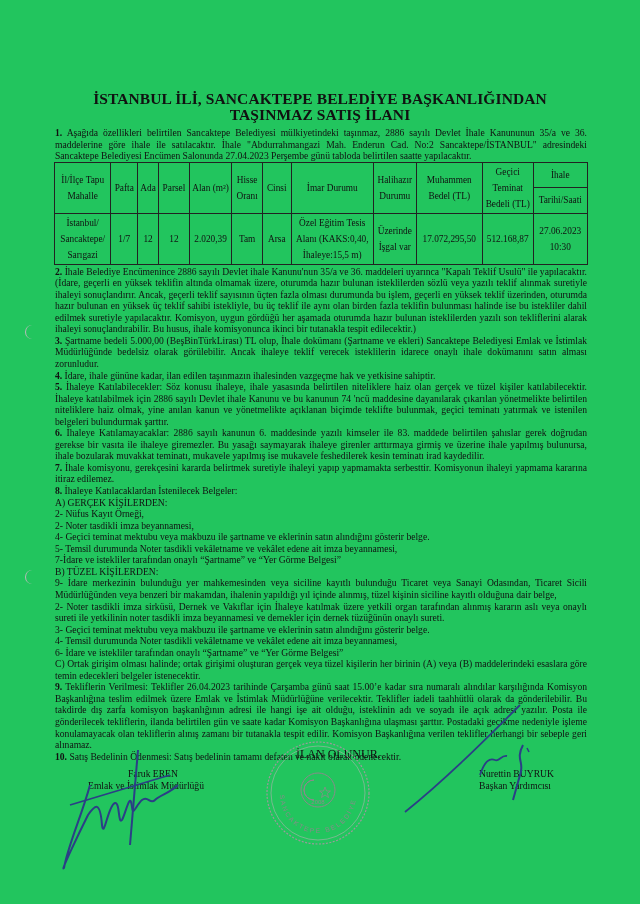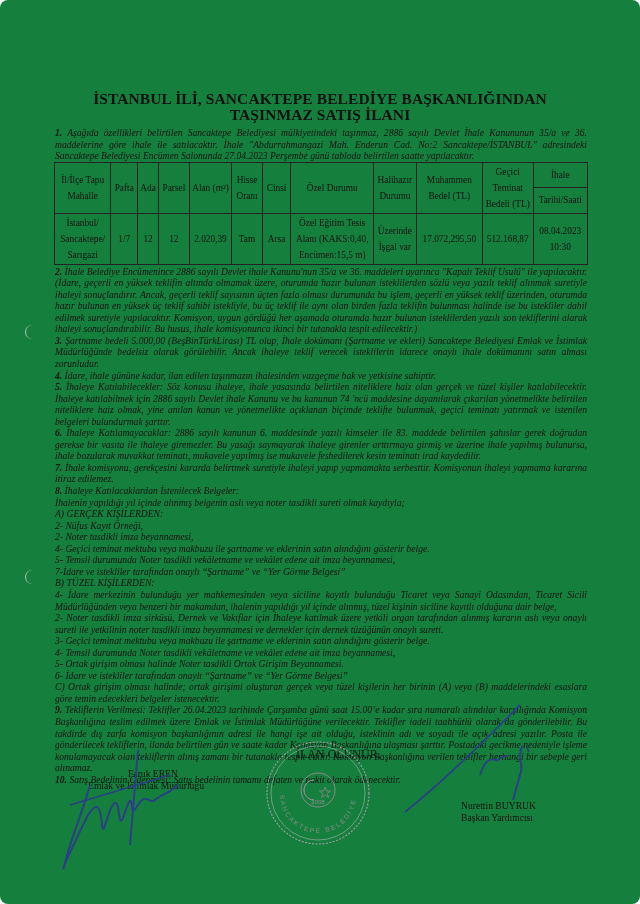--- a/index.html
+++ b/index.html
@@ -1,27 +1,27 @@
 <!DOCTYPE html>
 <html><head>
   <meta charset="utf-8">
   <style>
     html, body { margin: 0; padding: 0; background: #ffffff; }
     body {
       width: 640px; height: 904px; position: relative; overflow: hidden;
       font-family: "Liberation Serif", serif; color: #111;
     }
-    .page { position: absolute; left: 0; top: 0; width: 640px; height: 904px; background: #15803d; border-radius: 8px; }
+    .page { position: absolute; left: 0; top: 0; width: 640px; height: 904px; background: #22c55e; }
     .title-block { position: absolute; left: 0; top: 91px; width: 640px; text-align: center; }
     .title-line { font-weight: bold; font-size: 15.5px; line-height: 16px; letter-spacing: 0.1px; }
     .body-text {
       position: absolute; left: 55px; top: 127px; width: 532px;
       font-size: 9.6px; line-height: 11.55px; text-align: justify;
     }
-    .body-text p { margin: 0; font-style: italic; }
+    .body-text p { margin: 0; }
     .body-text b { font-weight: bold; }
     table.ilan {
       border-collapse: collapse; width: 534px; margin: 0 0 1px -1px;
       font-size: 9.3px; line-height: 16px; text-align: center;
     }
     table.ilan td, table.ilan th {
       border: 1px solid #222; padding: 1px 2px; font-weight: normal; vertical-align: middle;
     }
     .seal {
       position: absolute; left: 265px; top: 740px; width: 106px; height: 106px;
@@ -49,69 +49,67 @@
     <table class="ilan">
       <tbody>
           <tr>
         <th rowspan="2" style="width:52px">İl/İlçe Tapu Mahalle</th>
         <th rowspan="2" style="width:22px">Pafta</th>
         <th rowspan="2" style="width:16px">Ada</th>
         <th rowspan="2" style="width:26px">Parsel</th>
         <th rowspan="2" style="width:38px">Alan (m²)</th>
         <th rowspan="2" style="width:26px">Hisse Oranı</th>
         <th rowspan="2" style="width:24px">Cinsi</th>
-        <th rowspan="2" style="width:80px">Özel Durumu</th>
+        <th rowspan="2" style="width:80px">İmar Durumu</th>
         <th rowspan="2" style="width:38px">Halihazır Durumu</th>
         <th rowspan="2" style="width:62px">Muhammen Bedel (TL)</th>
         <th rowspan="2" style="width:46px">Geçici Teminat Bedeli (TL)</th>
         <th>İhale</th>
       </tr>
       <tr>
         <th style="width:50px">Tarihi/Saati</th>
       </tr>
       <tr>
         <td>İstanbul/ Sancaktepe/ Sarıgazi</td>
         <td>1/7</td>
         <td>12</td>
         <td>12</td>
         <td>2.020,39</td>
         <td>Tam</td>
         <td>Arsa</td>
-        <td>Özel Eğitim Tesis Alanı (KAKS:0,40, Encümen:15,5 m)</td>
+        <td>Özel Eğitim Tesis Alanı (KAKS:0,40, İhaleye:15,5 m)</td>
         <td>Üzerinde İşgal var</td>
         <td>17.072,295,50</td>
         <td>512.168,87</td>
         <td>
-          <div>08.04.2023</div>
+          <div>27.06.2023</div>
           <div>10:30</div>
         </td>
       </tr>
     </tbody>
       </table>
 
     <p><b>2.</b><span> İhale Belediye Encümenince 2886 sayılı Devlet ihale Kanunu'nun 35/a ve 36. maddeleri uyarınca "Kapalı Teklif Usulü" ile yapılacaktır. (İdare, geçerli en yüksek teklifin altında olmamak üzere, oturumda hazır bulunan isteklilerden sözlü veya yazılı teklif alınmak suretiyle ihaleyi sonuçlandırır. Ancak, geçerli teklif sayısının üçten fazla olması durumunda bu işlem, geçerli en yüksek teklif üzerinden, oturumda hazır bulunan en yüksek üç teklif sahibi istekliyle, bu üç teklif ile aynı olan birden fazla teklifin bulunması halinde ise bu istekliler dahil edilmek suretiyle yapılacaktır. Komisyon, uygun gördüğü her aşamada oturumda hazır bulunan isteklilerden yazılı son tekliflerini alarak ihaleyi sonuçlandırabilir. Bu husus, ihale komisyonunca ikinci bir tutanakla tespit edilecektir.)</span></p>
     <p><b>3.</b><span> Şartname bedeli 5.000,00 (BeşBinTürkLirası) TL olup, İhale dokümanı (Şartname ve ekleri) Sancaktepe Belediyesi Emlak ve İstimlak Müdürlüğünde bedelsiz olarak görülebilir. Ancak ihaleye teklif verecek isteklilerin idarece onaylı ihale dokümanını satın alması zorunludur.</span></p>
     <p><b>4.</b><span> İdare, ihale gününe kadar, ilan edilen taşınmazın ihalesinden vazgeçme hak ve yetkisine sahiptir.</span></p>
     <p><b>5.</b><span> İhaleye Katılabilecekler: Söz konusu ihaleye, ihale yasasında belirtilen niteliklere haiz olan gerçek ve tüzel kişiler katılabilecektir. İhaleye katılabilmek için 2886 sayılı Devlet ihale Kanunu ve bu kanunun 74 'ncü maddesine dayanılarak çıkarılan yönetmelikte belirtilen niteliklere haiz olmak, yine anılan kanun ve yönetmelikte açıklanan biçimde teklifte bulunmak, geçici teminatı yatırmak ve istenilen belgeleri bulundurmak şarttır.</span></p>
     <p><b>6.</b><span> İhaleye Katılamayacaklar: 2886 sayılı kanunun 6. maddesinde yazılı kimseler ile 83. maddede belirtilen şahıslar gerek doğrudan gerekse bir vasıta ile ihaleye giremezler. Bu yasağı saymayarak ihaleye girenler arttırmaya girmiş ve üzerine ihale yapılmış bulunursa, ihale bozularak muvakkat teminatı, mukavele yapılmış ise mukavele feshedilerek kesin teminatı irad kaydedilir.</span></p>
     <p><b>7.</b><span> İhale komisyonu, gerekçesini kararda belirtmek suretiyle ihaleyi yapıp yapmamakta serbesttir. Komisyonun ihaleyi yapmama kararına itiraz edilemez.</span></p>
     <p><b>8.</b><span> İhaleye Katılacaklardan İstenilecek Belgeler:</span></p>
-    <p>İhalenin yapıldığı yıl içinde alınmış belgenin aslı veya noter tasdikli sureti olmak kaydıyla;</p>
     <p>A) GERÇEK KİŞİLERDEN:</p>
     <p>2- Nüfus Kayıt Örneği,</p>
     <p>2- Noter tasdikli imza beyannamesi,</p>
     <p>4- Geçici teminat mektubu veya makbuzu ile şartname ve eklerinin satın alındığını gösterir belge.</p>
     <p>5- Temsil durumunda Noter tasdikli vekâletname ve vekâlet edene ait imza beyannamesi,</p>
     <p>7-İdare ve istekliler tarafından onaylı “Şartname” ve “Yer Görme Belgesi”</p>
     <p>B) TÜZEL KİŞİLERDEN:</p>
-    <p>4- İdare merkezinin bulunduğu yer mahkemesinden veya siciline kayıtlı bulunduğu Ticaret veya Sanayi Odasından, Ticaret Sicili Müdürlüğünden veya benzeri bir makamdan, ihalenin yapıldığı yıl içinde alınmış, tüzel kişinin siciline kayıtlı olduğuna dair belge,</p>
+    <p>9- İdare merkezinin bulunduğu yer mahkemesinden veya siciline kayıtlı bulunduğu Ticaret veya Sanayi Odasından, Ticaret Sicili Müdürlüğünden veya benzeri bir makamdan, ihalenin yapıldığı yıl içinde alınmış, tüzel kişinin siciline kayıtlı olduğuna dair belge,</p>
     <p>2- Noter tasdikli imza sirküsü, Dernek ve Vakıflar için İhaleye katılmak üzere yetkili organ tarafından alınmış kararın aslı veya onaylı sureti ile yetkilinin noter tasdikli imza beyannamesi ve dernekler için dernek tüzüğünün onaylı sureti.</p>
     <p>3- Geçici teminat mektubu veya makbuzu ile şartname ve eklerinin satın alındığını gösterir belge.</p>
     <p>4- Temsil durumunda Noter tasdikli vekâletname ve vekâlet edene ait imza beyannamesi,</p>
-    <p>5- Ortak girişim olması halinde Noter tasdikli Ortak Girişim Beyannamesi.</p>
     <p>6- İdare ve istekliler tarafından onaylı  “Şartname” ve “Yer Görme Belgesi”</p>
     <p>C) Ortak girişim olması halinde; ortak girişimi oluşturan gerçek veya tüzel kişilerin her birinin (A) veya (B) maddelerindeki esaslara göre temin edecekleri belgeler istenecektir.</p>
     <p><b>9.</b><span> Tekliflerin Verilmesi: Teklifler 26.04.2023 tarihinde Çarşamba günü saat 15.00’e kadar sıra numaralı alındılar karşılığında Komisyon Başkanlığına teslim edilmek üzere Emlak ve İstimlak Müdürlüğüne verilecektir. Teklifler iadeli taahhütlü olarak da gönderilebilir. Bu takdirde dış zarfa komisyon başkanlığının adresi ile hangi işe ait olduğu, isteklinin adı ve soyadı ile açık adresi yazılır. Posta ile gönderilecek tekliflerin, ilanda belirtilen gün ve saate kadar Komisyon Başkanlığına ulaşması şarttır. Postadaki gecikme nedeniyle işleme konulamayacak olan tekliflerin alınış zamanı bir tutanakla tespit edilir. Komisyon Başkanlığına verilen teklifler herhangi bir sebeple geri alınamaz.</span></p>
     <p><b>10.</b><span> Satış Bedelinin Ödenmesi: Satış bedelinin tamamı defaten ve nakit olarak ödenecektir.</span></p>
   </div>
 
   <div style="position:absolute; left:296px; top:747px; font-size:12px;">İLAN OLUNUR.</div>
 
   <svg class="seal" viewBox="0 0 106 106">
     <circle cx="53" cy="53" r="51" fill="none" stroke="#9a9a9a" stroke-width="1.2" stroke-dasharray="2 1.5"></circle>
@@ -126,21 +124,21 @@
       <textPath href="#sealArc">SANCAKTEPE BELEDİYE BAŞKANLIĞI</textPath>
     </text>
     <text x="53" y="64" font-size="6" text-anchor="middle" fill="#8a8a8a" font-family="Liberation Sans, sans-serif">2008</text>
   </svg>
 
   <div class="signer" style="left:98px; top:768px; text-align:center; width:110px;">
     <div>Faruk EREN</div>
     <div style="margin-left:-14px;">Emlak ve İstimlak Müdürlüğü</div>
   </div>
 
-  <div class="signer" style="left:461px; top:768px;margin-top:32px;">
+  <div class="signer" style="left:479px; top:768px;">
     <div>Nurettin BUYRUK</div>
     <div>Başkan Yardımcısı</div>
   </div>
 
   <svg class="sig" style="left:60px; top:745px;" width="120" height="125" viewBox="0 0 120 125">
     <path d="M10 60 L110 30" stroke="#2b3f86" stroke-width="1.6" fill="none"></path>
     <path d="M30 40 C 22 70, 8 100, 4 123 C 0 128, 18 90, 28 70 C 35 60, 40 55, 42 80 C 44 95, 48 60, 55 58 C 60 57, 58 80, 62 75 C 66 68, 70 45, 72 62 C 73 72, 76 60, 82 55 C 88 50, 90 60, 95 55 C 100 50, 110 48, 118 40" stroke="#2b3f86" stroke-width="2" fill="none"></path>
     <path d="M78 5 L 70 100" stroke="#2b3f86" stroke-width="2" fill="none"></path>
   </svg>
 

